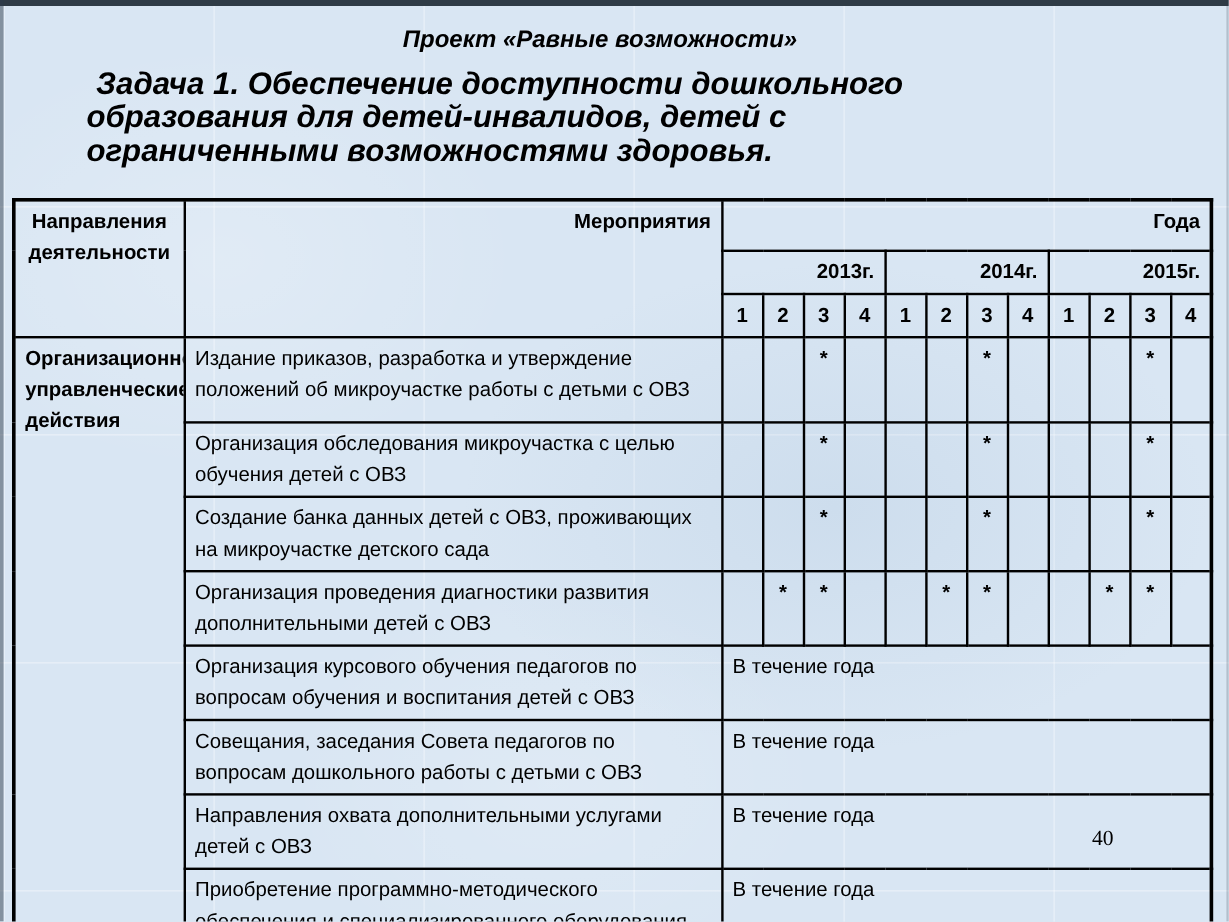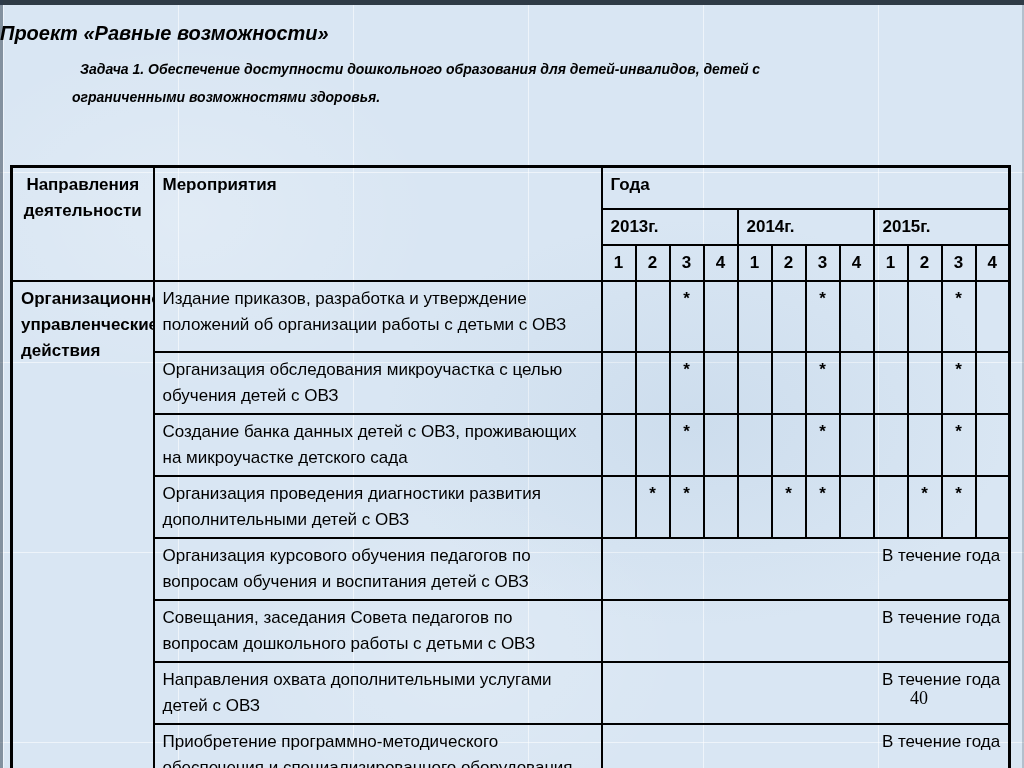--- a/index.html
+++ b/index.html
@@ -17,49 +17,49 @@
     background-size:auto,auto,auto,190px 190px,175px 175px;
     background-position:0 0,0 0,0 0,0 172px,3px 0;
     position:relative;
   }
   .edge-top{position:absolute;left:0;top:0;width:1024px;height:5px;background:#2f3b46;}
   .edge-left{position:absolute;left:0;top:0;width:3px;height:768px;background:rgba(45,60,75,0.5);}
   .edge-right{position:absolute;right:0;top:0;width:2px;height:768px;background:rgba(45,60,75,0.22);}
 
   .title{
     position:absolute;left:0;top:22px;width:1000px;
-    font-size:20px;font-weight:bold;font-style:italic;
+    text-align:center;font-size:20px;font-weight:bold;font-style:italic;
   }
   .subtitle{
     position:absolute;left:72px;top:55px;width:790px;
-    font-size:14px;font-weight:bold;font-style:italic;line-height:28px;
+    font-size:26px;font-weight:bold;font-style:italic;line-height:28px;
     text-indent:8px;
   }
 
   table.sched{
     position:absolute;left:10px;top:165px;
     border-collapse:collapse;table-layout:fixed;
     width:997px;
     border:3px solid #000;
   }
   table.sched td{
     border:2px solid #000;
     vertical-align:top;
     padding:4px 8px;
     font-size:17px;line-height:26px;
     overflow:hidden;
   }
   td.hdr{font-weight:bold;font-size:15px;line-height:20px;padding-top:6px;text-align:center;}
-  td.center{text-align:left;}
+  td.center{text-align:right;}
   td.dircell{font-weight:bold;font-size:15px;line-height:21px;padding:6px 6px 4px 8px;}
   td.act{padding:4px 8px 4px 10px;}
   td.q{text-align:center;padding:3px 0 0 0;font-weight:bold;font-size:16px;line-height:16px;}
   td.qh{text-align:center;padding:1px 0;font-weight:bold;font-size:14px;line-height:18px;}
   td.ysep{border-left-width:3px;}
-  td.spancell{text-align:right;padding-top:5px;}
+  td.spancell{text-align:left;padding-top:5px;}
   tr.h1{height:42px;}
   tr.h2{height:33px;}
   tr.h3{height:22px;}
 
   .pageno{
     position:absolute;left:910px;top:684px;
     font-family:"Liberation Serif","DejaVu Serif",serif;
     font-size:18px;line-height:28px;
   }
 </style>
@@ -111,21 +111,21 @@
     <td class="qh">3</td>
     <td class="qh">4</td>
     <td class="qh ysep">1</td>
     <td class="qh">2</td>
     <td class="qh">3</td>
     <td class="qh">4</td>
   </tr>
 
   <tr style="height:71px">
     <td class="dircell" rowspan="8">Организационно-управленческие действия</td>
-    <td class="act">Издание приказов, разработка и утверждение положений об организации работы с детьми с ОВЗ</td>
+    <td class="act">Издание приказов, разработка и утверждение положений об микроучастке работы с детьми с ОВЗ</td>
     <td class="q"></td>
     <td class="q"></td>
     <td class="q">*</td>
     <td class="q"></td>
     <td class="q ysep"></td>
     <td class="q"></td>
     <td class="q">*</td>
     <td class="q"></td>
     <td class="q ysep"></td>
     <td class="q"></td>

